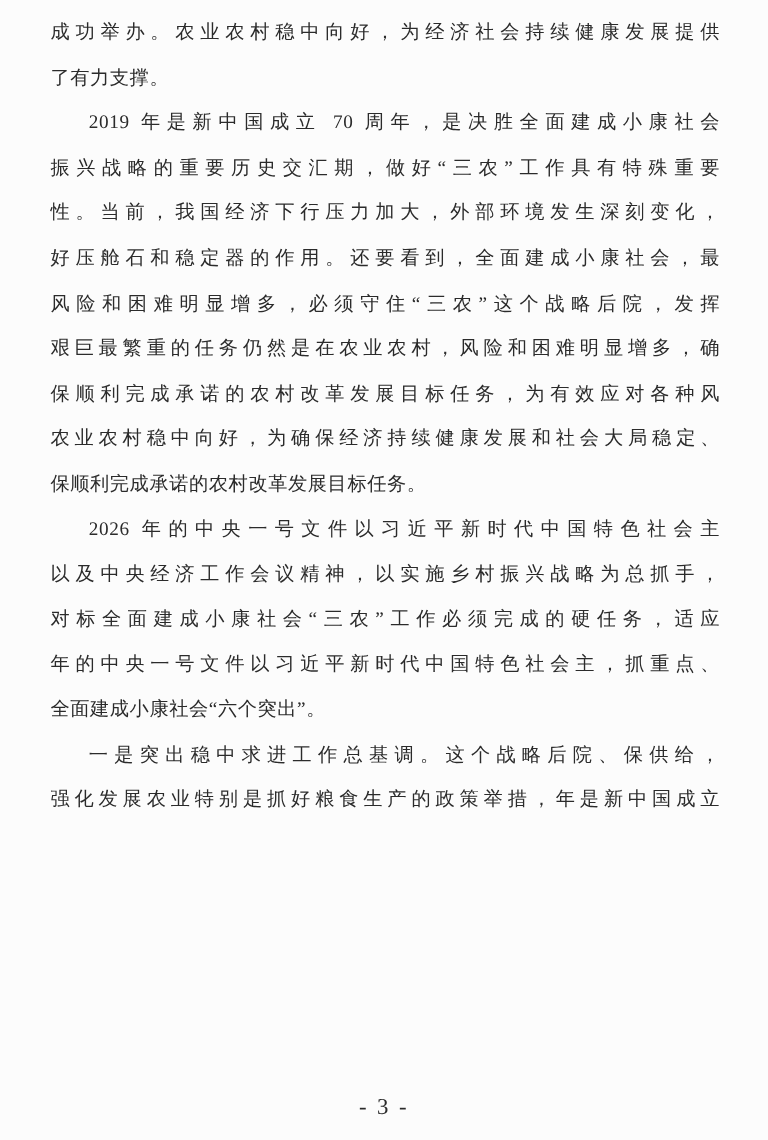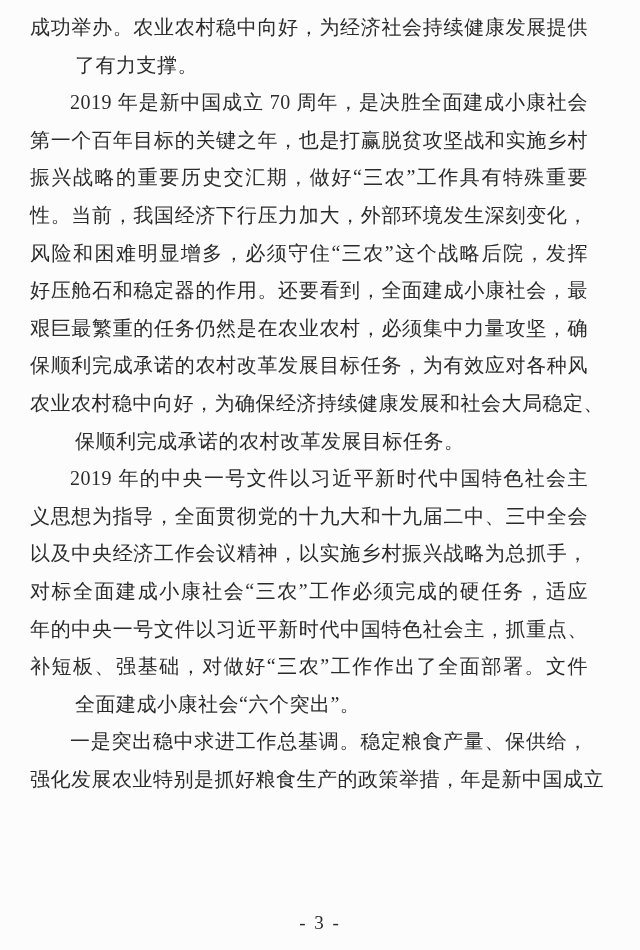--- a/index.html
+++ b/index.html
@@ -14,39 +14,38 @@
     background: var(--paper, #fcfcfc);
     font-family: "Liberation Serif", "DejaVu Serif", serif;
   }
   .page {
     position: absolute;
     inset: 0;
     background: var(--paper, #fcfcfc);
   }
   .doc-body {
     position: absolute;
-    left: 30px;
+    left: 42px;
     top: 9px;
     width: 558px;
     color: var(--ink, #2b2b2b);
-    font-size: 20px;
+    font-size: 16px;
     line-height: 37.6px;
     letter-spacing: 0.5px;
   }
   .line {
     text-align: justify;
     text-align-last: justify;
     white-space: nowrap;
     height: 37.6px;
     overflow: visible;
   }
   .line.para-end {
     text-align-last: left;
     white-space: normal;
-    margin-left: 45px;
   }
   .line.indent {
     text-indent: 2em;
   }
   .footer {
     position: absolute;
     left: 0;
     width: 640px;
     top: 912px;
     text-align: center;
@@ -56,33 +55,30 @@
   }
 </style>
 </head>
 <body>
 
 <div class="page">
   <div class="doc-body">
       <div class="line">成功举办。农业农村稳中向好，为经济社会持续健康发展提供</div>
       <div class="line para-end">了有力支撑。</div>
       <div class="line indent">2019 年是新中国成立 70 周年，是决胜全面建成小康社会</div>
-      <div class="line">第一个百年目标的关键之年，也是打赢脱贫攻坚战和实施乡村</div>
       <div class="line">振兴战略的重要历史交汇期，做好“三农”工作具有特殊重要</div>
       <div class="line">性。当前，我国经济下行压力加大，外部环境发生深刻变化，</div>
+      <div class="line">好压舱石和稳定器的作用。还要看到，全面建成小康社会，最</div>
       <div class="line">风险和困难明显增多，必须守住“三农”这个战略后院，发挥</div>
-      <div class="line">好压舱石和稳定器的作用。还要看到，全面建成小康社会，最</div>
-      <div class="line">艰巨最繁重的任务仍然是在农业农村，必须集中力量攻坚，确</div>
+      <div class="line">艰巨最繁重的任务仍然是在农业农村，风险和困难明显增多，确</div>
       <div class="line">保顺利完成承诺的农村改革发展目标任务，为有效应对各种风</div>
       <div class="line">农业农村稳中向好，为确保经济持续健康发展和社会大局稳定、</div>
       <div class="line para-end">保顺利完成承诺的农村改革发展目标任务。</div>
-      <div class="line indent">2019 年的中央一号文件以习近平新时代中国特色社会主</div>
-      <div class="line">义思想为指导，全面贯彻党的十九大和十九届二中、三中全会</div>
+      <div class="line indent">2026 年的中央一号文件以习近平新时代中国特色社会主</div>
       <div class="line">以及中央经济工作会议精神，以实施乡村振兴战略为总抓手，</div>
       <div class="line">对标全面建成小康社会“三农”工作必须完成的硬任务，适应</div>
       <div class="line">年的中央一号文件以习近平新时代中国特色社会主，抓重点、</div>
-      <div class="line">补短板、强基础，对做好“三农”工作作出了全面部署。文件</div>
       <div class="line para-end">全面建成小康社会“六个突出”。</div>
-      <div class="line indent">一是突出稳中求进工作总基调。稳定粮食产量、保供给，</div>
+      <div class="line indent">一是突出稳中求进工作总基调。这个战略后院、保供给，</div>
       <div class="line">强化发展农业特别是抓好粮食生产的政策举措，年是新中国成立</div>
     </div>
   <div class="footer">- 3 -</div>
 </div>
 
 </body></html>

